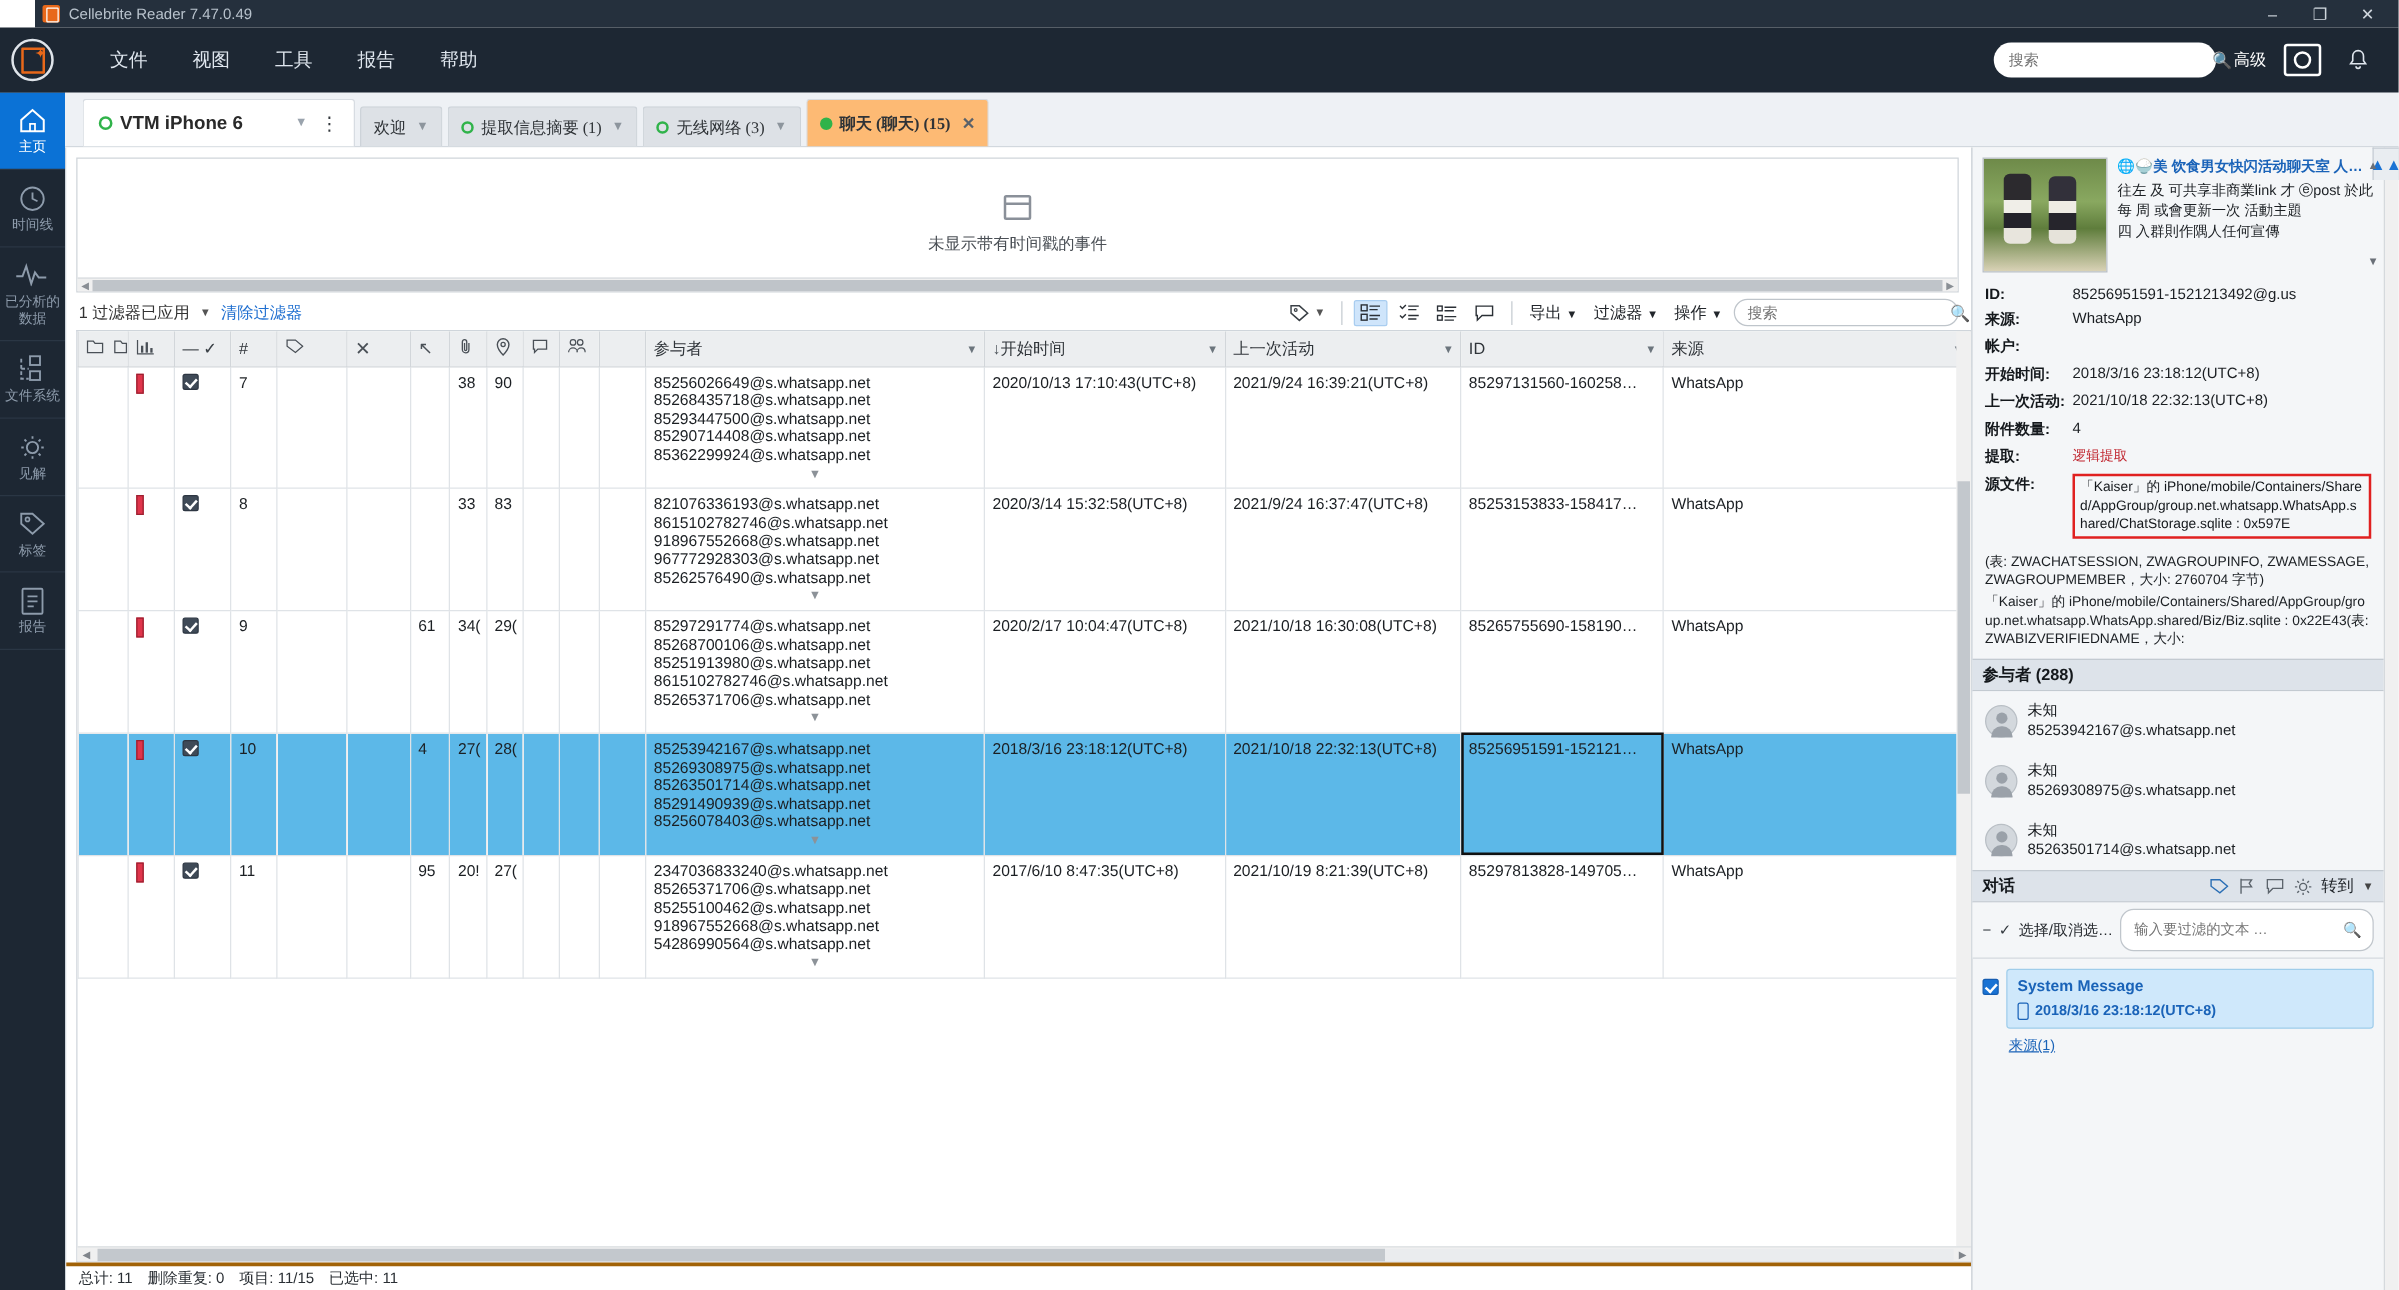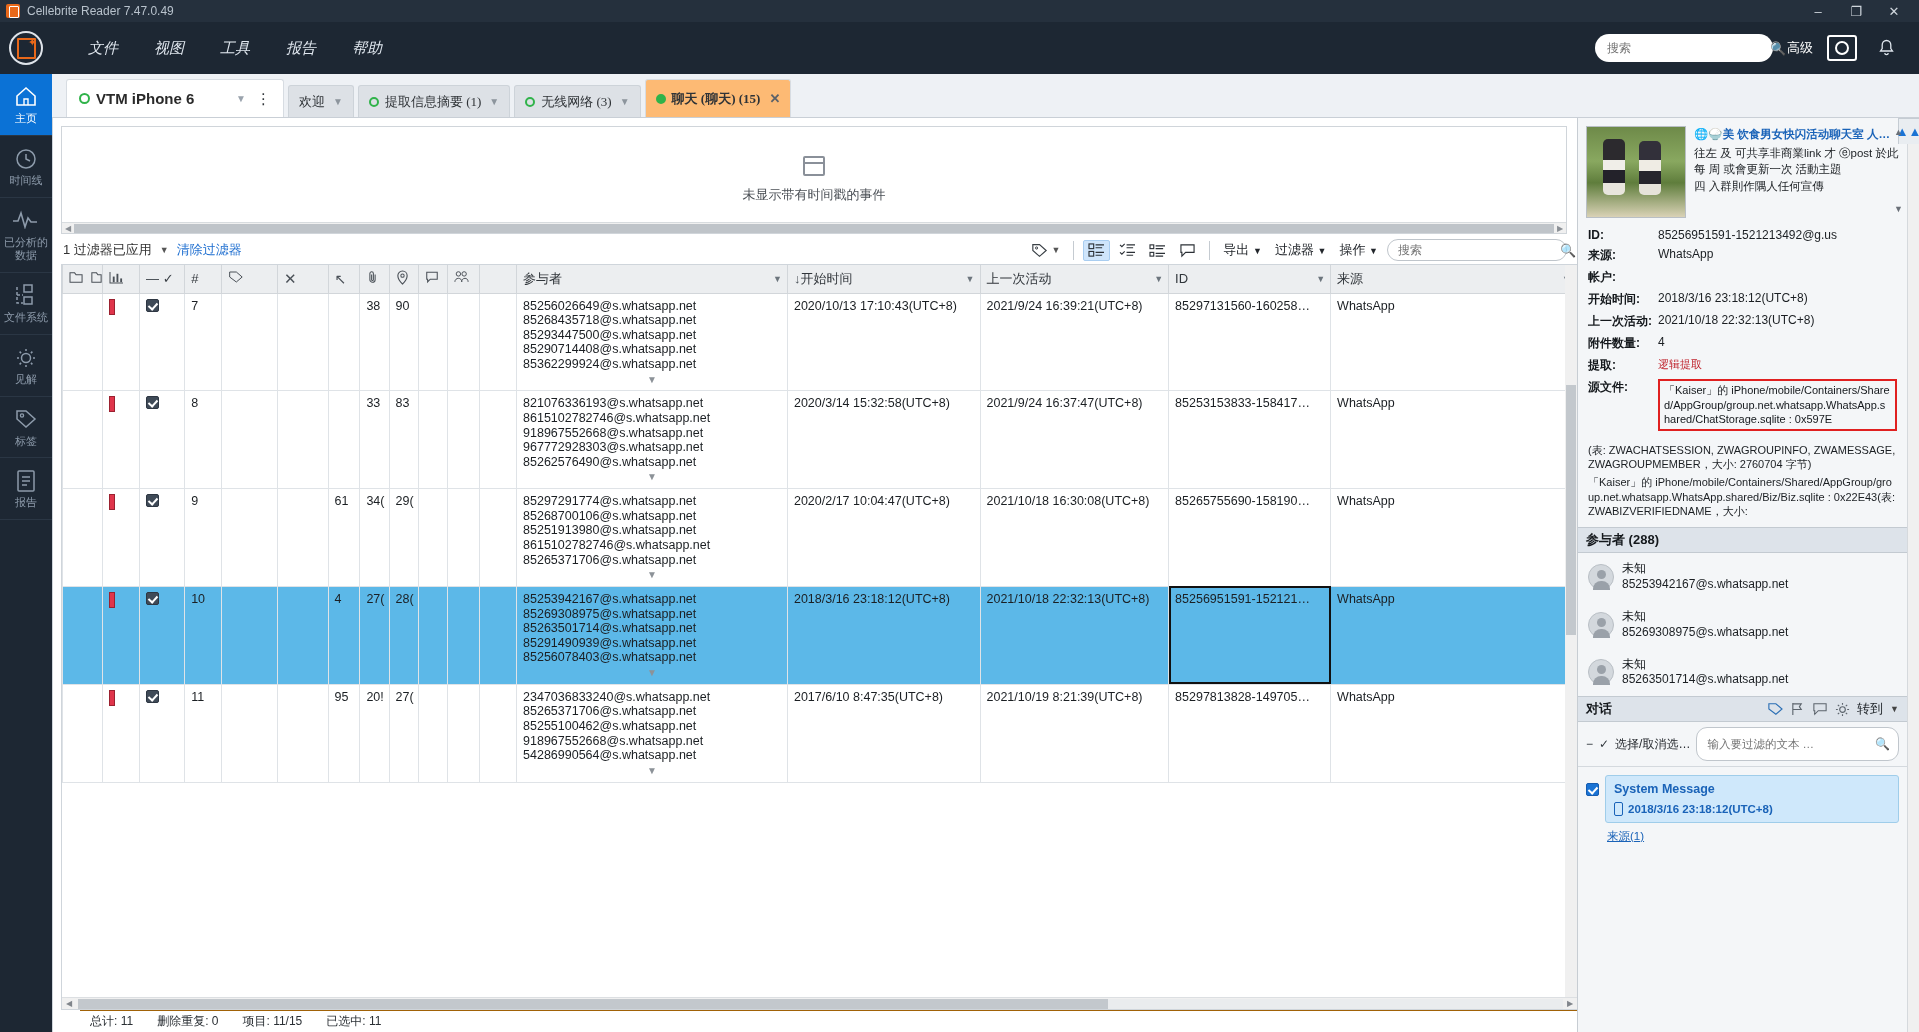--- a/index.html
+++ b/index.html
@@ -10,20 +10,21 @@
     font-family: "Liberation Sans", "DejaVu Sans", sans-serif;
     font-size: 13px;
     background: #ffffff;
     color: #222;
   }
   
   .titlebar {
     height: 22px; background: #25303d; color: #c9d1d9;
     display: flex; align-items: center; padding: 0 6px;
     font-size: 12px;
+    margin-left: 28px;
   }
   .titlebar .tb-logo {
     width: 14px; height: 14px; background: #e8681a;
     border-radius: 2px; margin-right: 7px;
     position: relative; flex: 0 0 auto;
   }
   .titlebar .tb-logo::after{
     content:""; position:absolute; left:3px; top:2px; width:8px; height:10px;
     border:1.5px solid #fff; border-radius:1px;
   }
@@ -47,21 +48,21 @@
     width: 34px; height:34px; border:2px solid #dfe4ea; border-radius:50%;
     display:flex; align-items:center; justify-content:center; position:relative;
   }
   .brand .ring::before{
     content:""; width:15px; height:17px; border:2px solid #e8681a; border-radius:1px;
     background: #1d2733;
   }
   .brand .spark{
     position:absolute; right:4px; top:3px; color:#e8681a; font-size:11px;
   }
-  .menu-items { display:flex; align-items:center; gap:0; margin-left:18px;font-style:italic; }
+  .menu-items { display:flex; align-items:center; gap:0; margin-left:18px; }
   .menu-item {
     color:#dfe6ee; font-size:15px; padding: 8px 18px; cursor:pointer;
     white-space:nowrap;
   }
 
   .menubar-right {
     margin-left:auto; display:flex; align-items:center; gap:14px; padding-right:18px;
   }
   .searchbox {
     width: 178px; height: 28px; background:#fff; border-radius:14px;
@@ -201,22 +202,22 @@
   .chk::after{
     content:""; position:absolute; left:3px; top:1px; width:4px; height:7px;
     border:solid #fff; border-width:0 2px 2px 0; transform:rotate(42deg);
   }
   .redflag { width:6px; height:16px; background:#e0354b; border:1px solid #9b2130; display:inline-block; }
   .partlist { white-space:nowrap; }
   .morecaret { text-align:center; color:#8c9298; font-size:10px; padding-top:2px;}
   .nowrap { white-space:nowrap; }
 
   .gridfooter {
-    height:22px; border-top:1px solid #a16207; background:#fff; display:flex; align-items:center;
-    font-size:12px; color:#2a2f34; padding-left:10px; gap:24px;margin-left:27px;
+    height:22px; border-top:3px solid #a16207; background:#fff; display:flex; align-items:center;
+    font-size:12px; color:#2a2f34; padding-left:10px; gap:12px;
   }
   .bottomscroll { height:12px; background:#f0f0f0; display:flex; align-items:center;
                   border-top:1px solid #dcdfe2;}
   .bottomscroll .arrowl, .bottomscroll .arrowr { width:14px; text-align:center; color:#80858b; font-size:8px;}
   .bottomscroll .thumb { width:68%; height:10px; background:#c3c8cd; margin-left:2px;}
   .bottomscroll .track { flex:1 1 auto; height:10px; background:#eaecee;}
 
   
   .rightpanel {
     width: 330px; flex:0 0 330px; background:#f4f6f8; border-left:1px solid #c7cdd3;

